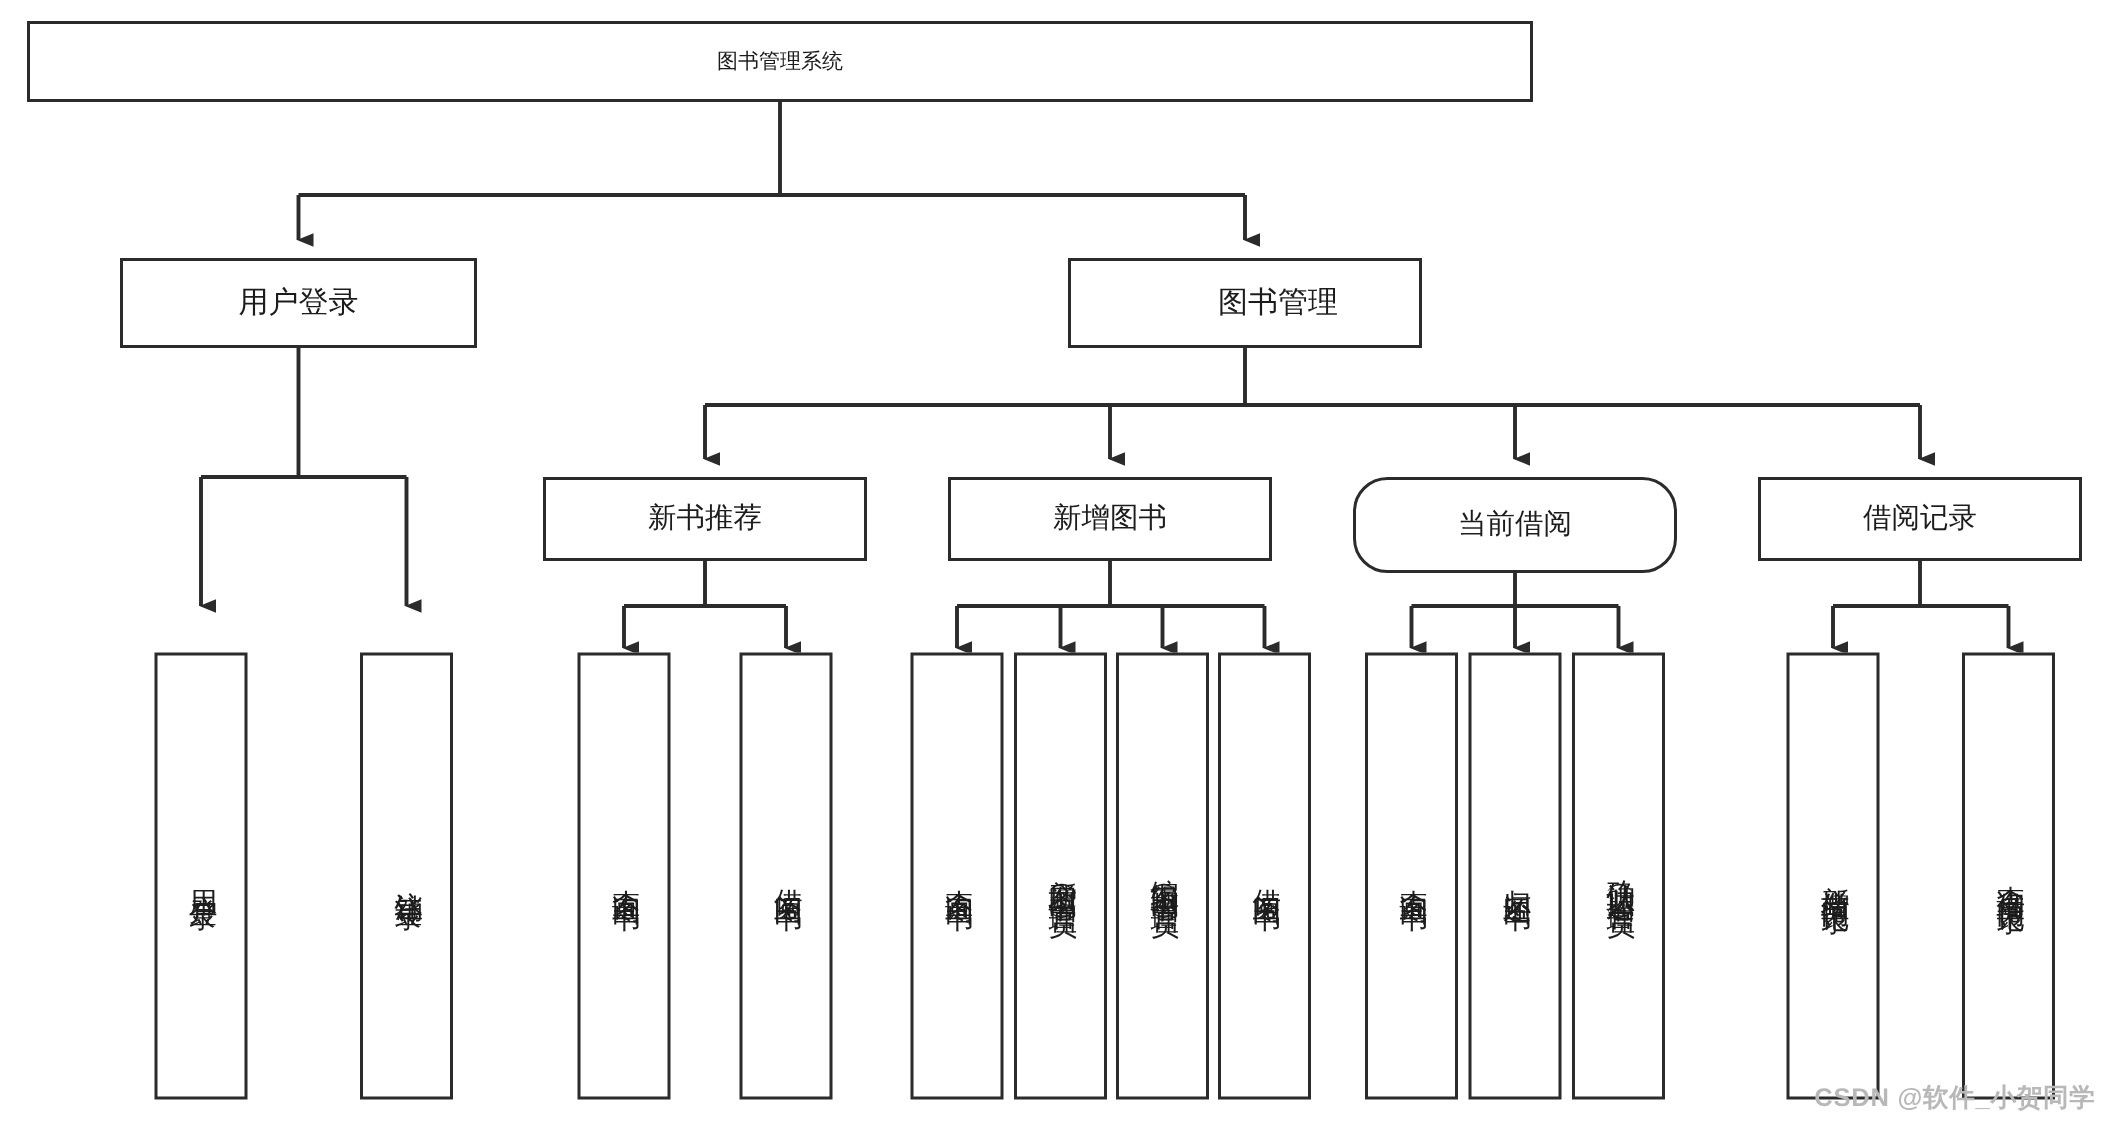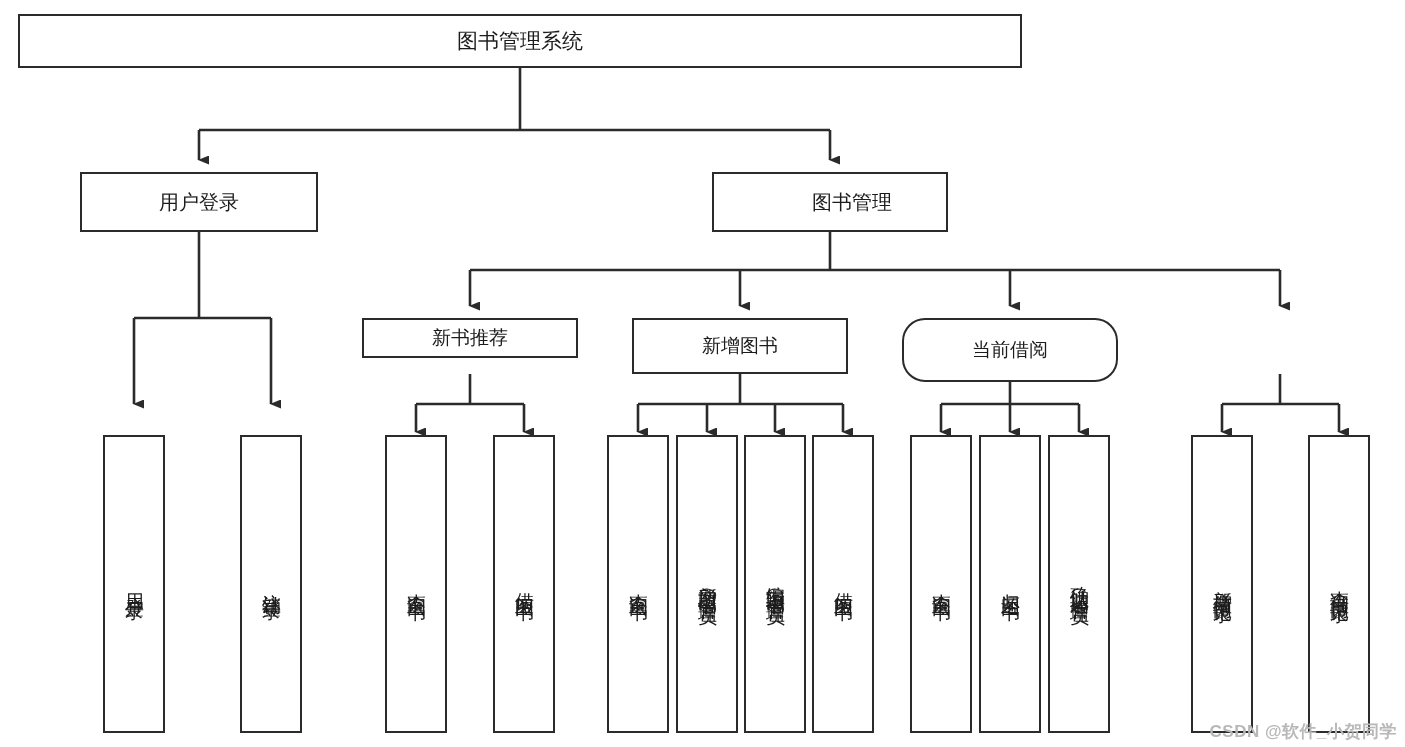--- a/index.html
+++ b/index.html
@@ -29,21 +29,21 @@
     position: absolute;
     box-sizing: border-box;
     background: #ffffff;
     border: 2.5px solid #2b2b2b;
     display: flex;
     align-items: center;
     justify-content: center;
     color: #1c1c1c;
   }
   .node.root {
-    font-size: 21px;
+    font-size: 14px;
   }
   .node.lvl2 {
     font-size: 20px;
   }
   .node.lvl3 {
     font-size: 19px;
   }
   .node.leaf {
     font-size: 19px;
     padding: 10px 0;
@@ -147,29 +147,32 @@
     <span class="label">图书管理系统</span>
   </div>
 
   <div class="node lvl2" style="left:80px; top:172px; width:238px; height:60px;">
     <span class="label">用户登录</span>
   </div>
   <div class="node lvl2" style="left:712px; top:172px; width:236px; height:60px;padding-left:44px;">
     <span class="label">图书管理</span>
   </div>
 
-  <div class="node lvl3" style="left:362px; top:318px; width:216px; height:40px;">
+  <div class="node lvl3" style="left:362px; top:318px; width:216px; height:56px;">
     <span class="label">新书推荐</span>
   </div>
   <div class="node lvl3" style="left:632px; top:318px; width:216px; height:56px;">
     <span class="label">新增图书</span>
   </div>
   <div class="node lvl3" style="left:902px; top:318px; width:216px; height:64px;border-radius:23px;">
     <span class="label">当前借阅</span>
   </div>
+  <div class="node lvl3" style="left:1172px; top:318px; width:216px; height:56px;">
+    <span class="label">借阅记录</span>
+  </div>
 
   <div class="node leaf" style="left:103px; top:435px; width:62px; height:298px;">
     <span class="label">用户登录</span>
   </div>
   <div class="node leaf" style="left:240px; top:435px; width:62px; height:298px;">
     <span class="label">注销登录</span>
   </div>
 
   <div class="node leaf" style="left:385px; top:435px; width:62px; height:298px;">
     <span class="label">查询图书</span>

